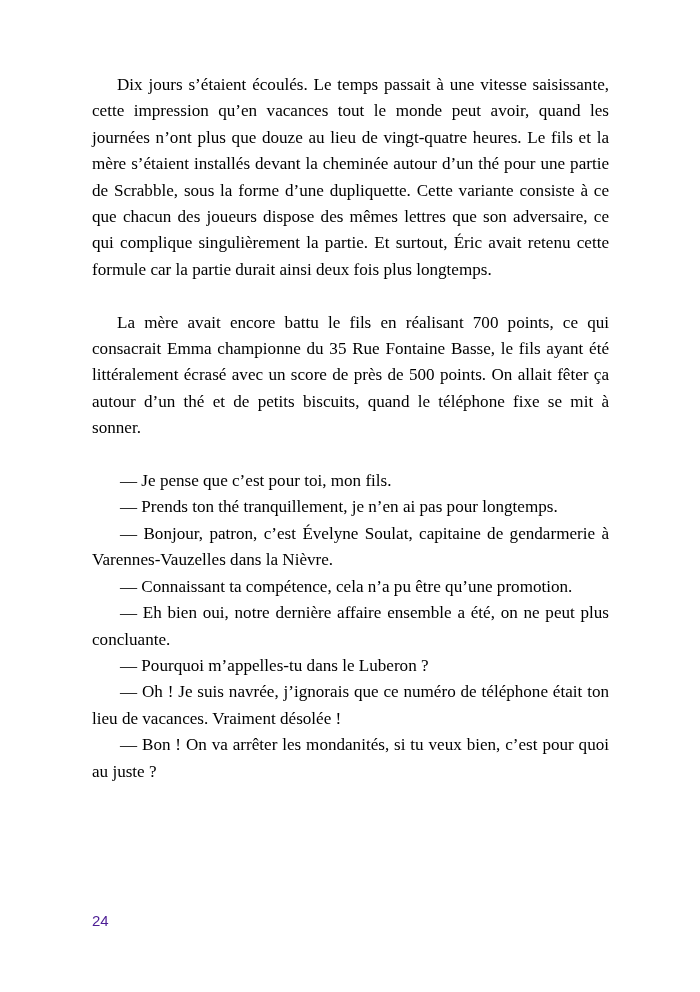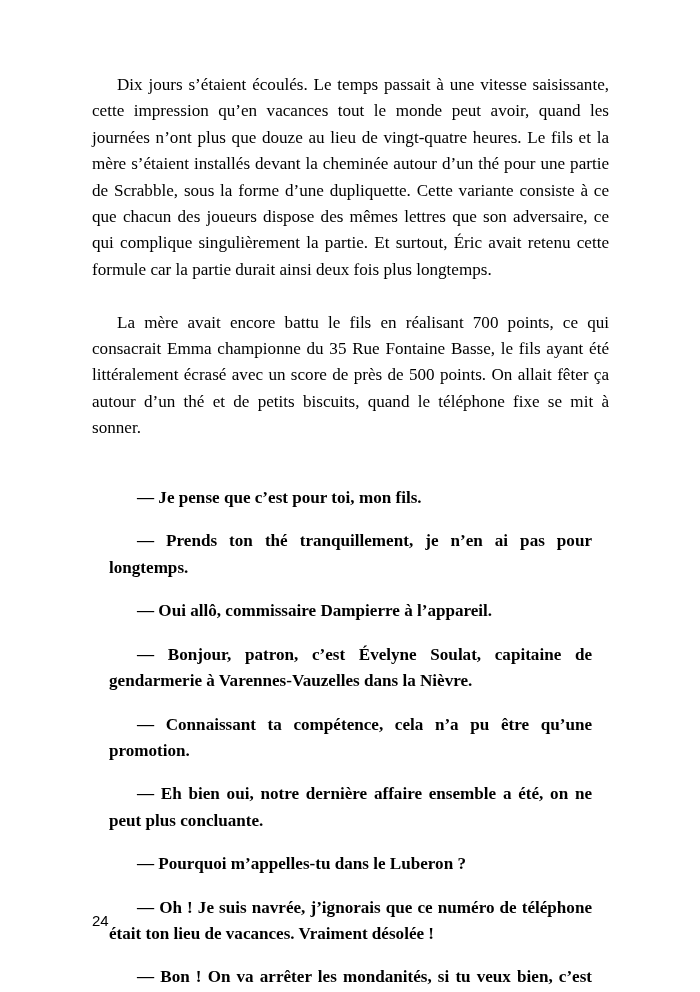--- a/index.html
+++ b/index.html
@@ -39,45 +39,44 @@
     line-height: 26.4px;
     text-align: justify;
     text-justify: inter-word;
     text-indent: 25px;
     hyphens: none;
     -webkit-hyphens: none;
   }
 
   
   p.dialogue {
-    margin: 17px;
+    margin: 0;
     font-size: 17.1px;
     line-height: 26.4px;
     text-align: justify;
     text-justify: inter-word;
     text-indent: 28px;
     hyphens: none;
-    font-weight: bold;
     -webkit-hyphens: none;
   }
 
   
 
   .gap-para {
     height: 26.4px;
   }
 
   .page-number {
     position: absolute;
     left: 92px;
     top: 911px;
     font-family: "Liberation Sans", "DejaVu Sans", sans-serif;
     font-size: 15px;
     line-height: 20px;
-    color: #000000;
+    color: #4c1d95;
   }
 </style>
 </head>
 <body>
 
 <div class="page">
 
   <div class="text-block">
 
     <p class="para">Dix jours s’étaient écoulés. Le temps passait à une vitesse saisissante, cette impression qu’en vacances tout le monde peut avoir, quand les journées n’ont plus que douze au lieu de vingt-quatre heures. Le fils et la mère s’étaient installés devant la cheminée autour d’un thé pour une partie de Scrabble, sous la forme d’une dupliquette. Cette variante consiste à ce que chacun des joueurs dispose des mêmes lettres que son adversaire, ce qui complique singulièrement la partie. Et surtout, Éric avait retenu cette formule car la partie durait ainsi deux fois plus longtemps.</p>
@@ -85,21 +84,20 @@
     <div class="gap-para"></div>
 
     <p class="para">La mère avait encore battu le fils en réalisant 700 points, ce qui consacrait Emma championne du 35 Rue Fontaine Basse, le fils ayant été littéralement écrasé avec un score de près de 500 points. On allait fêter ça autour d’un thé et de petits biscuits, quand le téléphone fixe se mit à sonner.</p>
 
     <div class="gap-para"></div>
 
     <p class="dialogue">— Je pense que c’est pour toi, mon fils.</p>
 
     <p class="dialogue">— Prends ton thé tranquillement, je n’en ai pas pour longtemps.</p>
 
-    <p class="dialogue">— Oui allô, commissaire Dampierre à l’appareil.</p>
 
     <p class="dialogue">— Bonjour, patron, c’est Évelyne Soulat, capitaine de gendarmerie à Varennes-Vauzelles dans la Nièvre.</p>
 
 
 
     <p class="dialogue">— Connaissant ta compétence, cela n’a pu être qu’une promotion.</p>
 
     <p class="dialogue">— Eh bien oui, notre dernière affaire ensemble a été, on ne peut plus concluante.</p>
 
     <p class="dialogue">— Pourquoi m’appelles-tu dans le Luberon ?</p>

